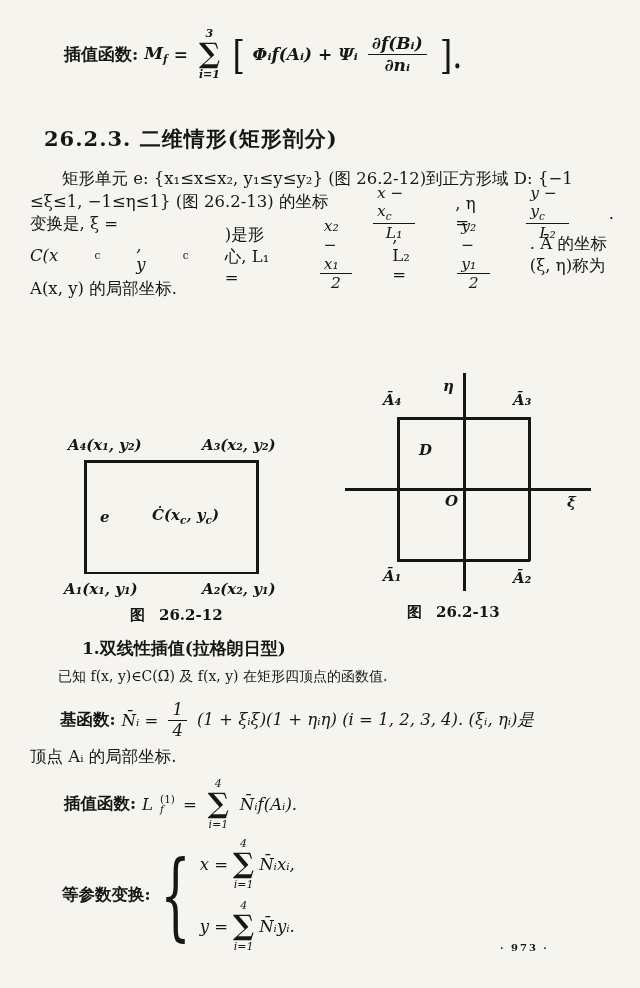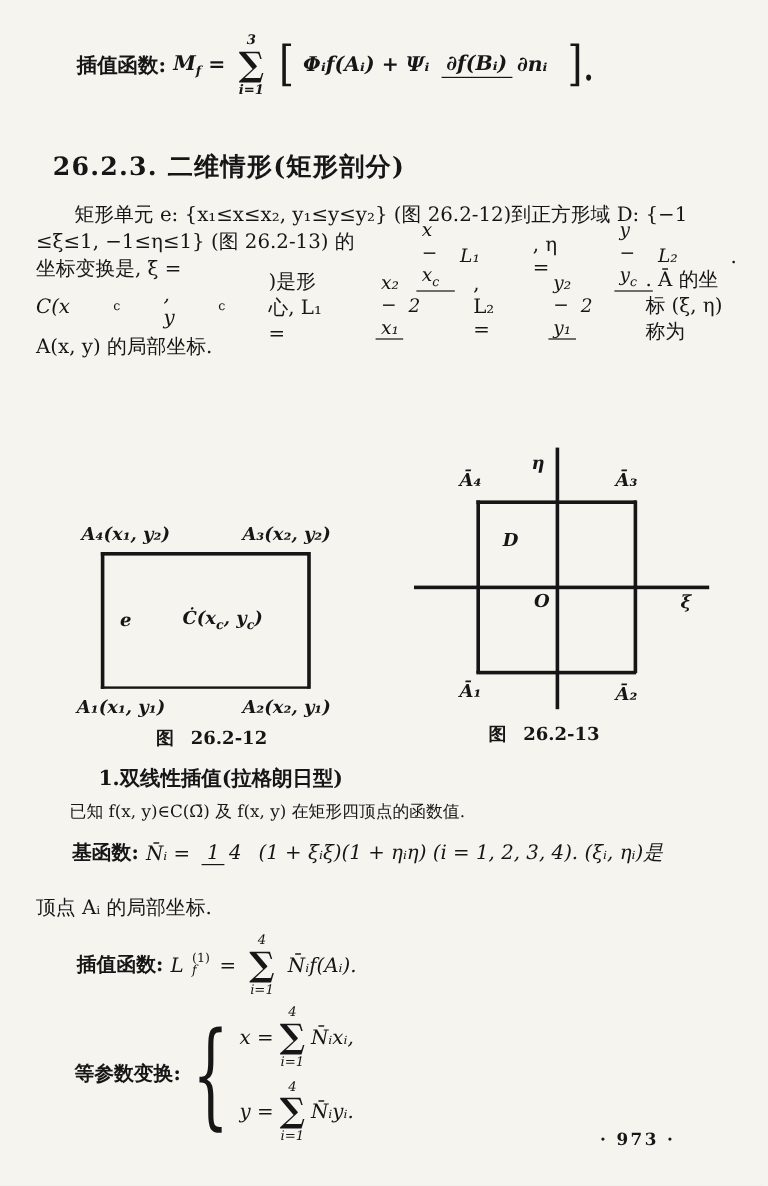--- a/index.html
+++ b/index.html
@@ -9,21 +9,21 @@
   .abs { position:absolute; }
   .b { font-weight:bold; }
   .it { font-style:italic; }
   .mrow { display:flex; align-items:center; }
 
   
   .sum { display:inline-flex; flex-direction:column; align-items:center; line-height:1; margin:0 5px; }
   .sum .t { font-size:11px; font-style:italic; }
   .sum .s { font-size:28px; font-weight:bold; padding:1px 0; }
   .sum .bm { font-size:11px; font-style:italic; }
-  .frac { display:inline-flex; align-items:center; line-height:1.2; margin:0 4px; font-style:italic; }
+  .frac { display:inline-flex; flex-direction:column; align-items:center; line-height:1.2; margin:0 4px; font-style:italic; }
   .frac .n { border-bottom:1.6px solid #161616; padding:0 4px; }
   .frac .d { padding:0 4px;text-align:center; }
   .bigbr { font-size:40px; font-weight:400; line-height:1; display:inline-block; transform:scaleX(.8); }
   .supsub { display:inline-flex; flex-direction:column; align-items:flex-start; line-height:1; font-size:10.5px; margin:0 2px 0 1px; }
   sub { font-size:10.5px; }
 
   
   .fm { left:64px; top:28px; font-size:17px; font-weight:bold; display:flex; align-items:center; gap:6px; }
   .caf { left:78px; top:96px; font-size:17px; font-weight:bold; letter-spacing:1.5px; }
   .sec-h { left:44px; top:125px; font-size:21px; font-weight:bold; letter-spacing:1px; }
@@ -42,21 +42,21 @@
   .caption { position:absolute; font-weight:bold; display:flex; gap:14px; font-size:15px; }
 
   .sub-h { left:58px; top:637px; font-size:17px; font-weight:bold;margin-left:24px; }
   .known { left:58px; top:668px; font-size:14px; }
   .basis { left:60px; top:700px; font-size:16.5px; display:flex; align-items:center; gap:6px; }
   .basis-cont { left:30px; top:746px; font-size:16.5px; }
   .interp { left:64px; top:778px; font-size:16.5px; display:flex; align-items:center; gap:6px; }
   .iso { left:62px; top:838px; font-size:16.5px; display:flex; align-items:center; gap:4px; }
   .iso .brace { font-size:96px; font-weight:200; line-height:.9; display:inline-block; transform:scaleX(.5); margin:0 -10px; }
   .iso .rows { display:flex; flex-direction:column; gap:10px; }
-  .pagenum { left:500px; top:942px; font-size:14px; font-weight:bold; letter-spacing:2px;text-align:center; }
+  .pagenum { left:500px; top:942px; font-size:10px; font-weight:bold; letter-spacing:2px;text-align:center; }
 </style>
 </head>
 <body>
 
 <div class="page">
 
   <div class="abs fm">
     <span>插值函数:</span>
     <span class="it"><span>M</span><sub>f</sub></span>
     <span>=</span>

